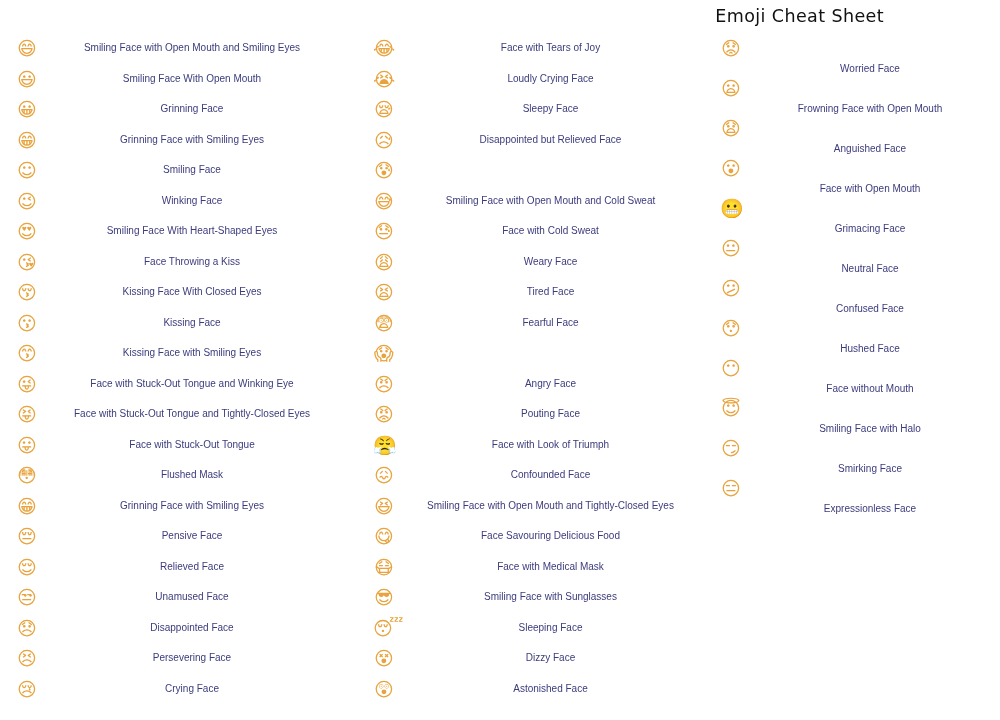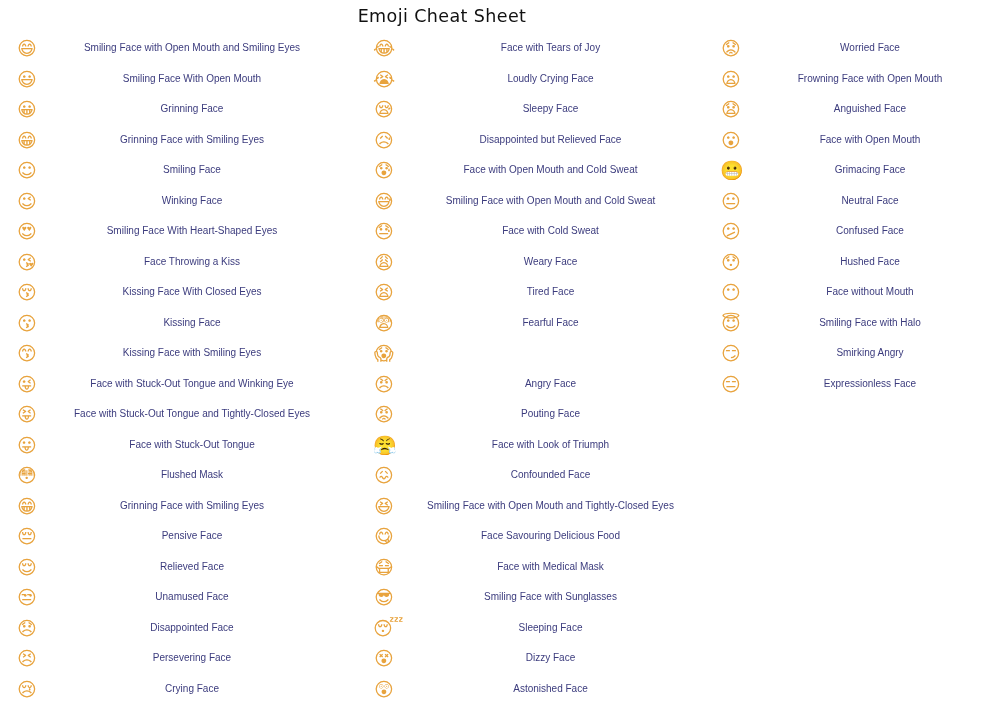--- a/index.html
+++ b/index.html
@@ -14,21 +14,21 @@
     overflow: hidden;
     font-family: "Liberation Sans", sans-serif;
     position: relative;
   }
 
   #page-title {
     position: absolute;
     top: 6px;
     left: 0;
     width: 884px;
-    text-align: center;
+    text-align: right;
     font-family: "DejaVu Sans", sans-serif;
     font-size: 17.5px;
     font-weight: 400;
     letter-spacing: 0.4px;
     color: #111111;
     white-space: nowrap;
   }
 
   #sheet {
     position: absolute;
@@ -71,21 +71,21 @@
     font-size: 10px;
     line-height: 15px;
     color: #3b3b7d;
     padding-top: 4px;
     padding-left: 4px;
     padding-right: 2px;
   }
 
   .col-1 .emoji-label { padding-right: 18px; }
   .col-2 .emoji-label { padding-right: 8px; }
-  .col-3 .emoji-label { padding-right: 6px; }
+  .col-3 .emoji-label { padding-right: 6px; margin-top: 21px; }
 </style>
 </head>
 <body>
 
 <div id="page-title">Emoji Cheat Sheet</div>
 
 <div id="sheet">
   <div class="emoji-column col-1">
       <div class="emoji-row">
         <span class="emoji-glyph">😄</span>
@@ -188,21 +188,20 @@
       <div class="emoji-row">
         <span class="emoji-glyph">😪</span>
         <span class="emoji-label">Sleepy Face</span>
       </div>
       <div class="emoji-row">
         <span class="emoji-glyph">😥</span>
         <span class="emoji-label">Disappointed but Relieved Face</span>
       </div>
       <div class="emoji-row">
         <span class="emoji-glyph">😰</span>
-        <span class="emoji-label">Face with Open Mouth and Cold Sweat</span>
       </div>
       <div class="emoji-row">
         <span class="emoji-glyph">😅</span>
         <span class="emoji-label">Smiling Face with Open Mouth and Cold Sweat</span>
       </div>
       <div class="emoji-row">
         <span class="emoji-glyph">😓</span>
         <span class="emoji-label">Face with Cold Sweat</span>
       </div>
       <div class="emoji-row">
@@ -301,20 +300,20 @@
       <div class="emoji-row">
         <span class="emoji-glyph">😶</span>
         <span class="emoji-label">Face without Mouth</span>
       </div>
       <div class="emoji-row">
         <span class="emoji-glyph">😇</span>
         <span class="emoji-label">Smiling Face with Halo</span>
       </div>
       <div class="emoji-row">
         <span class="emoji-glyph">😏</span>
-        <span class="emoji-label">Smirking Angry</span>
+        <span class="emoji-label">Smirking Face</span>
       </div>
       <div class="emoji-row">
         <span class="emoji-glyph">😑</span>
         <span class="emoji-label">Expressionless Face</span>
       </div>
     </div>
 </div>
 
 </body></html>

